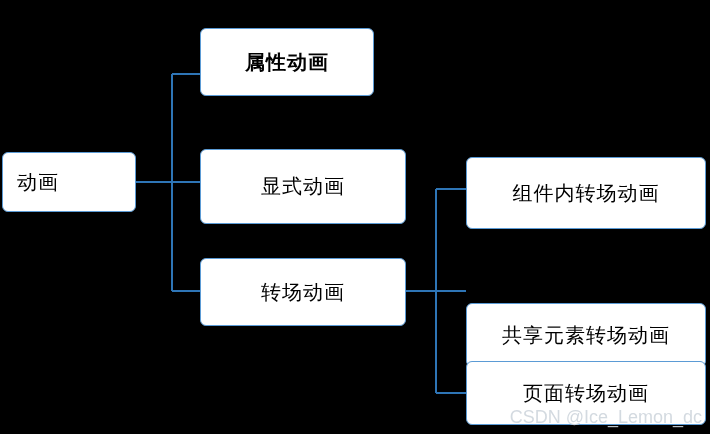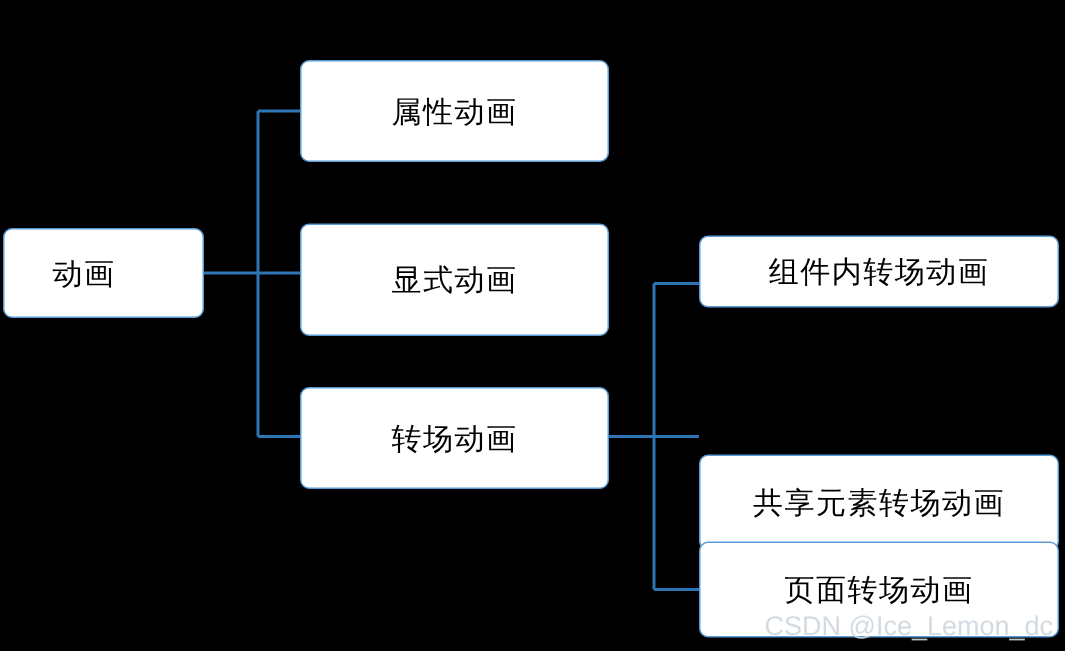--- a/index.html
+++ b/index.html
@@ -24,21 +24,21 @@
     display: flex;
     align-items: center;
     justify-content: center;
     color: #000000;
     font-size: 20px;
     letter-spacing: 1px;
     white-space: nowrap;
   }
   .node.left-align {
     justify-content: flex-start;
-    padding-left: 32px;
+    padding-left: 14px;
     text-align: right;
   }
   svg.connectors {
     position: absolute;
     left: 0;
     top: 0;
     width: 710px;
     height: 434px;
     pointer-events: none;
   }
@@ -69,33 +69,33 @@
     <path d="M436 189 L436 393" stroke="#2e75b6" stroke-width="2" fill="none"></path>
     <path d="M436 189 L466 189" stroke="#2e75b6" stroke-width="2" fill="none"></path>
     <path d="M436 291 L466 291" stroke="#2e75b6" stroke-width="2" fill="none"></path>
     <path d="M436 393 L466 393" stroke="#2e75b6" stroke-width="2" fill="none"></path>
   </svg>
 
   <div class="node left-align" style="left:2px; top:152px; width:134px; height:60px;">
     <span>动画</span>
   </div>
 
-  <div class="node" style="left:200px; top:40px; width:206px; height:68px;">
+  <div class="node" style="left:200px; top:28px; width:174px; height:68px;font-weight:bold;">
     <span>属性动画</span>
   </div>
 
   <div class="node" style="left:200px; top:149px; width:206px; height:75px;">
     <span>显式动画</span>
   </div>
 
   <div class="node" style="left:200px; top:258px; width:206px; height:68px;">
     <span>转场动画</span>
   </div>
 
-  <div class="node" style="left:466px; top:157px; width:240px; height:48px;">
+  <div class="node" style="left:466px; top:157px; width:240px; height:72px;">
     <span>组件内转场动画</span>
   </div>
 
   <div class="node" style="left:466px; top:259px; width:240px; height:64px;margin-top:44px;">
     <span>共享元素转场动画</span>
   </div>
 
   <div class="node" style="left:466px; top:361px; width:240px; height:64px;">
     <span>页面转场动画</span>
   </div>

